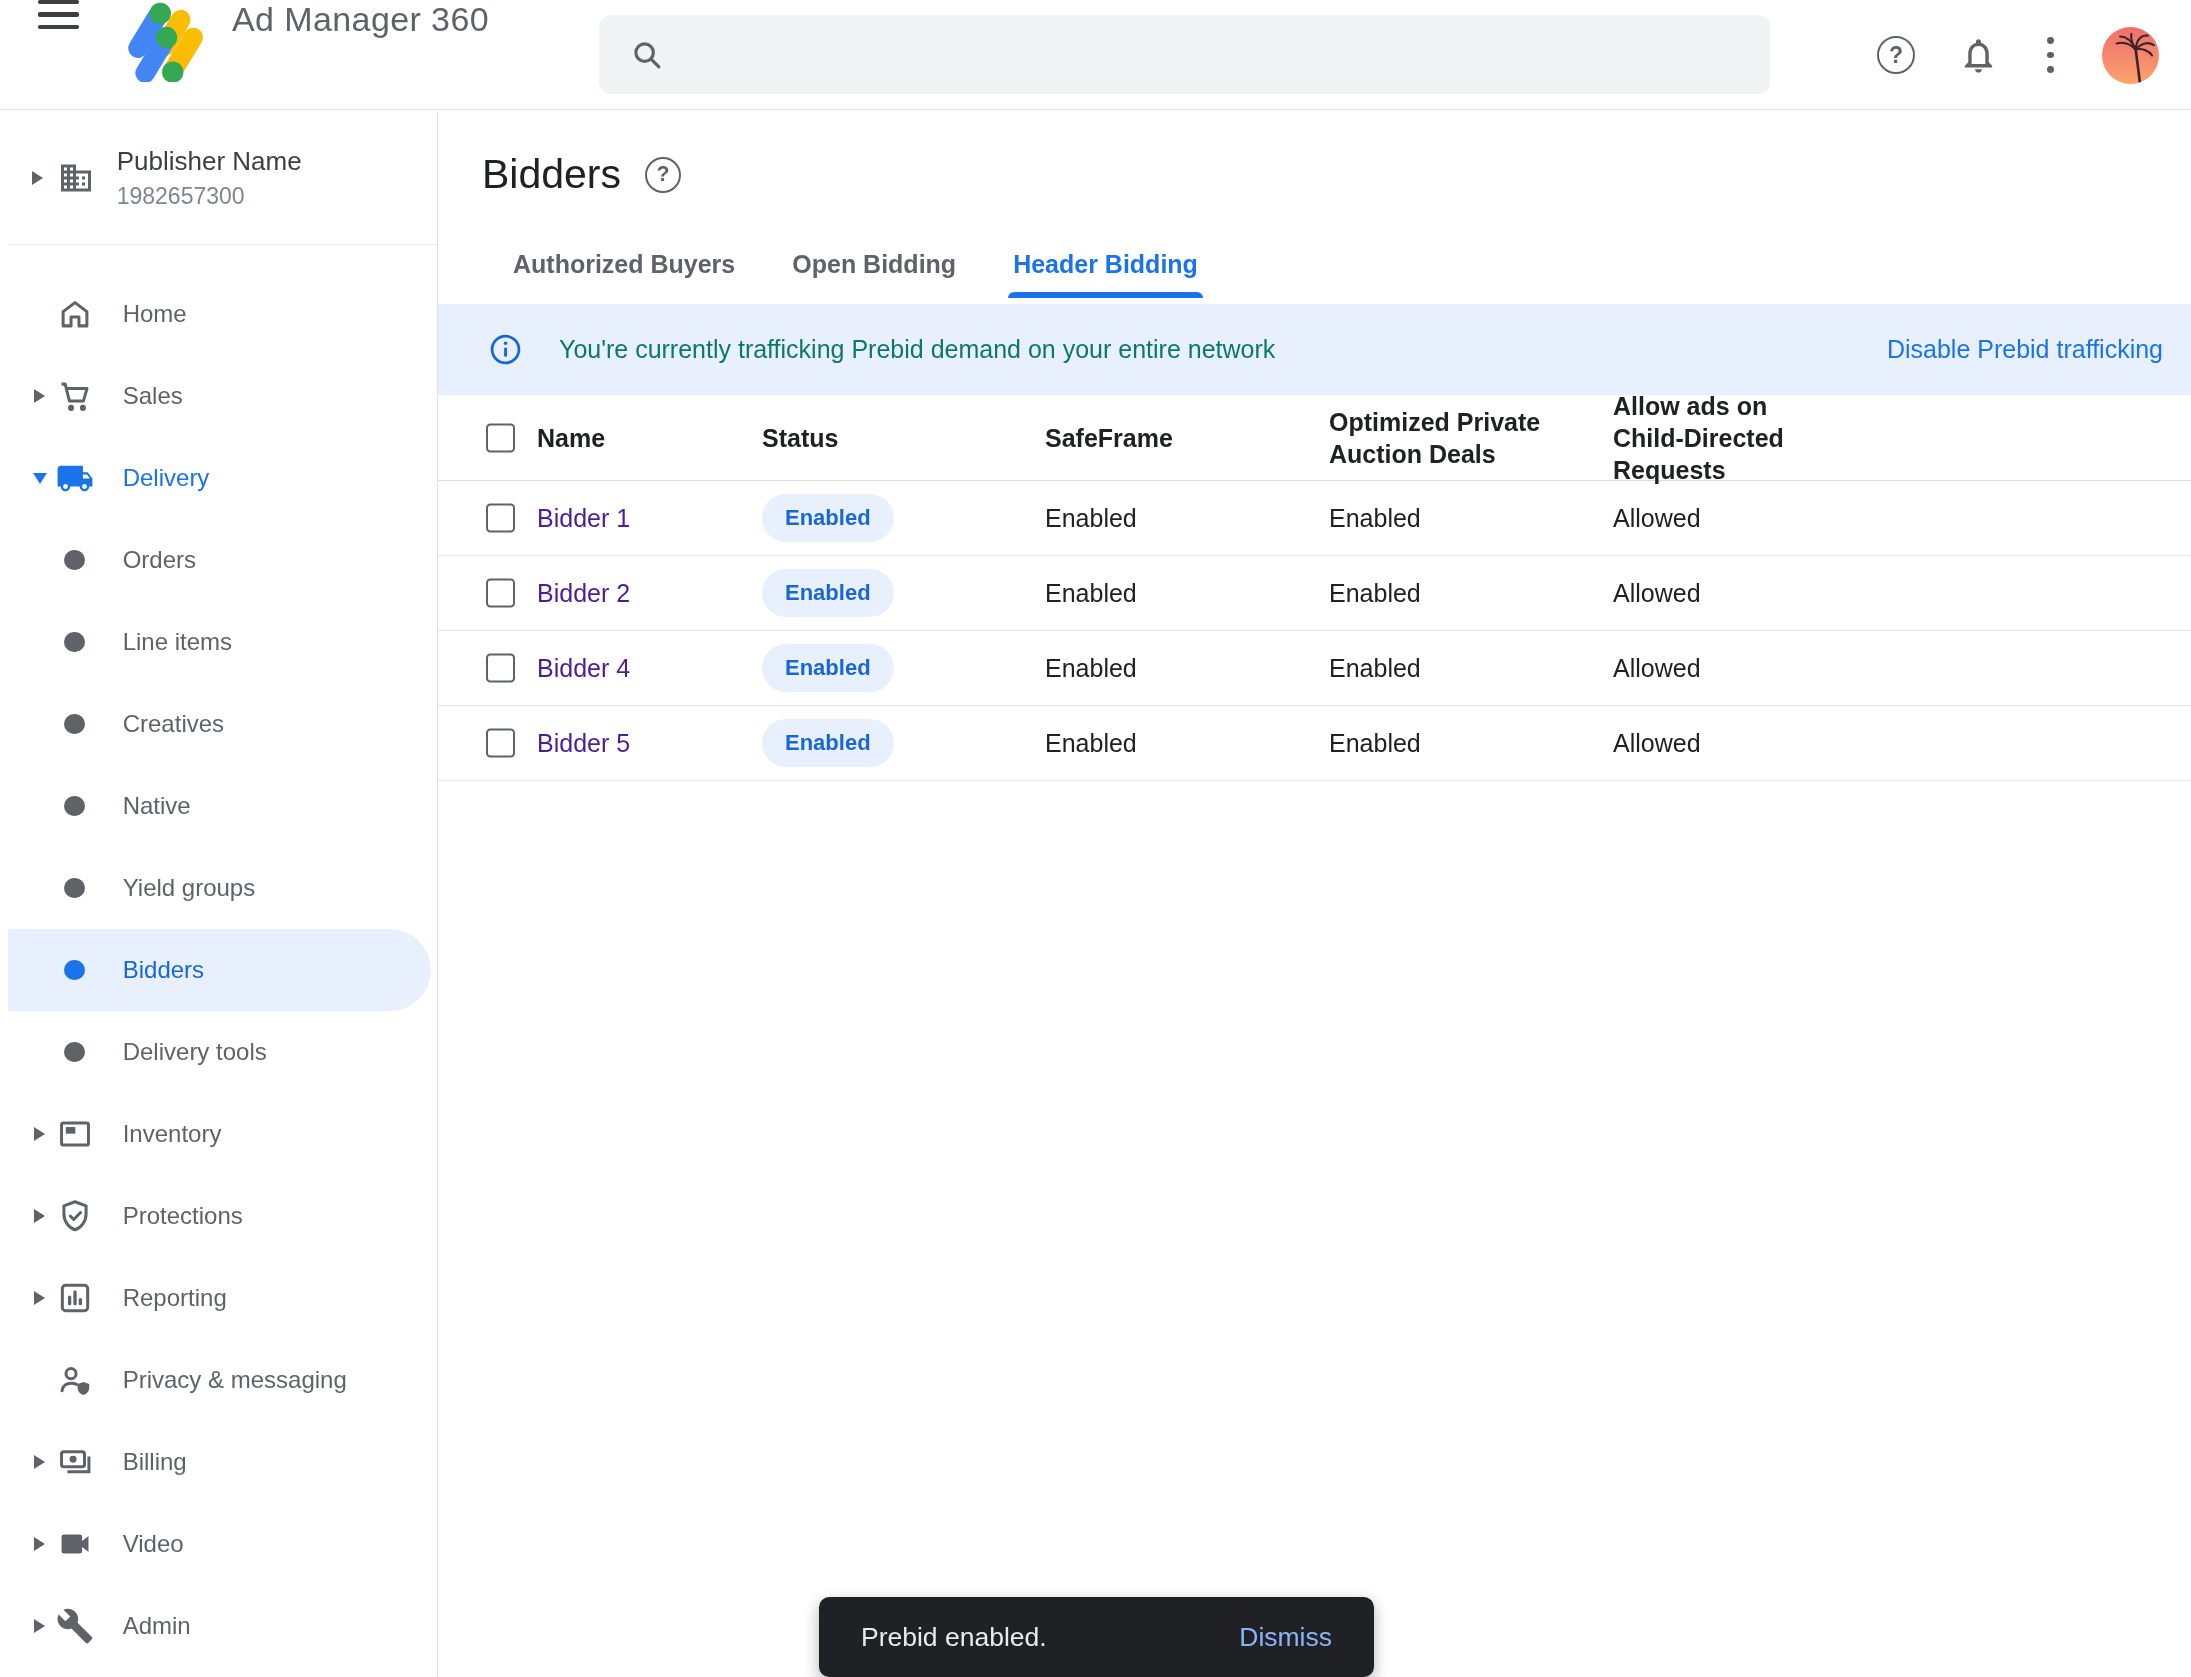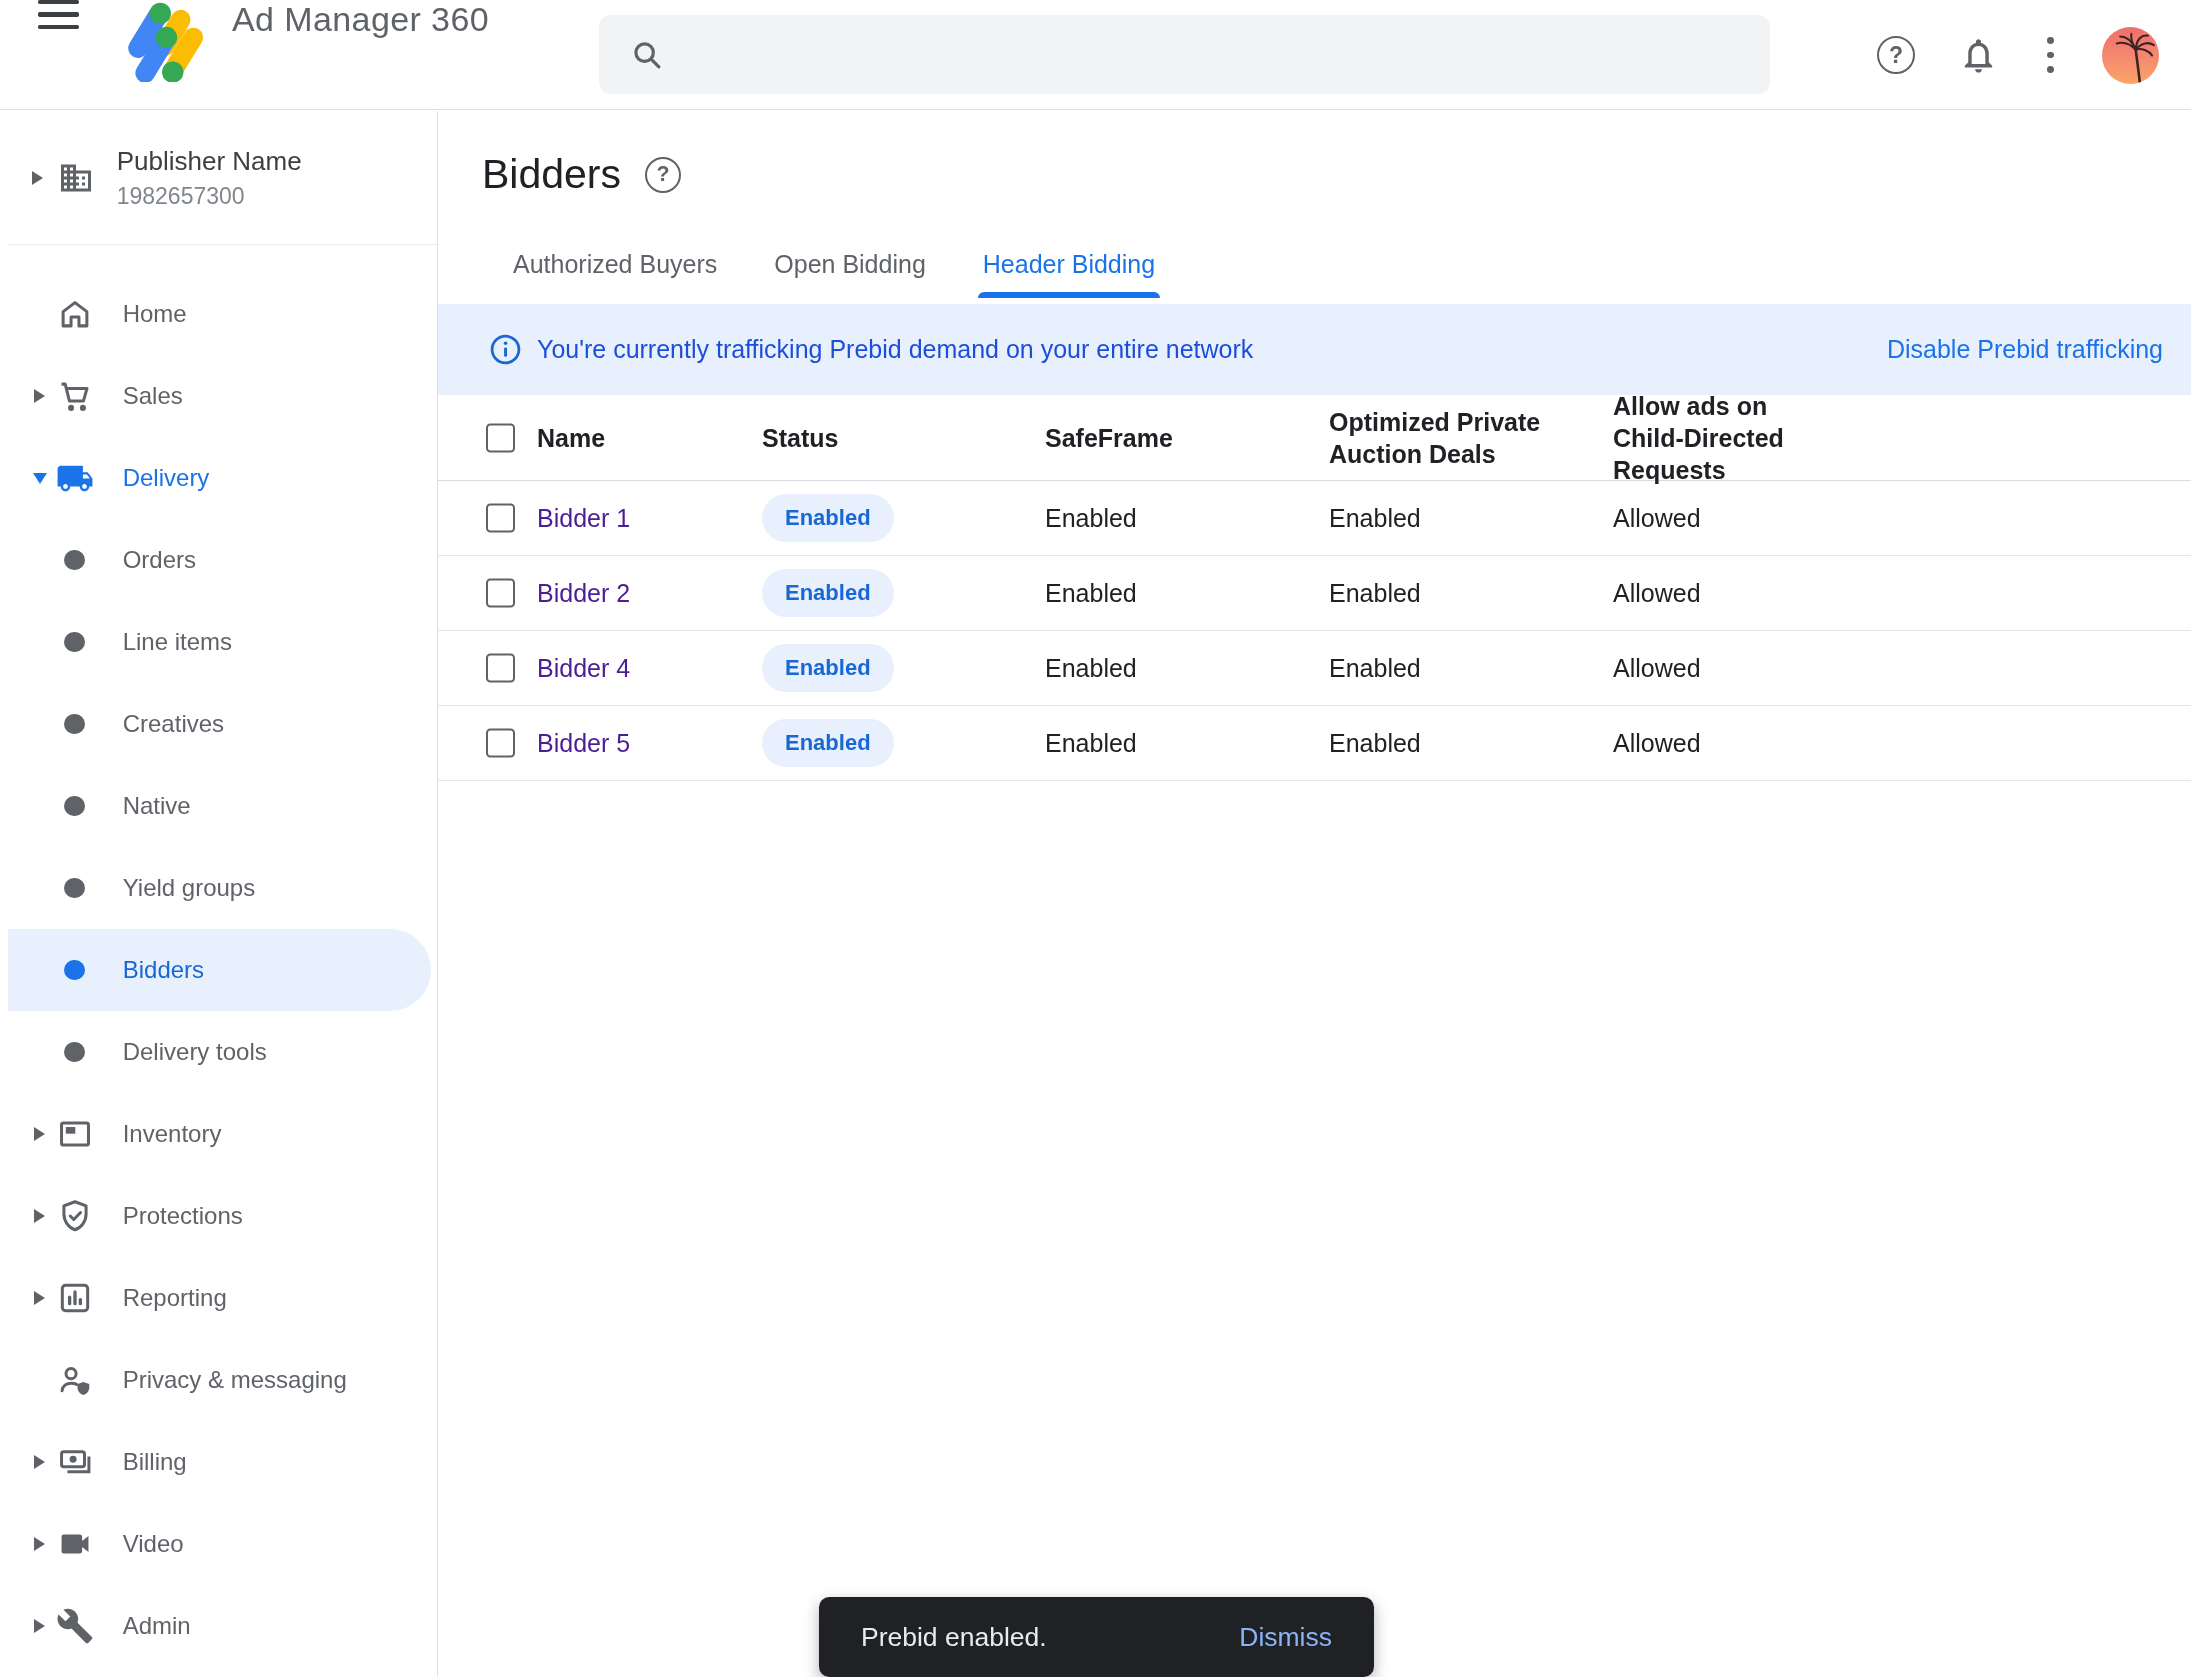--- a/index.html
+++ b/index.html
@@ -59,29 +59,29 @@
   .bullet { width:20.5px; height:20.5px; border-radius:50%; background:#5f6368; }
   .bullet.blue { background:#1a73e8; }
   .tri { width:0; height:0; border-top:7.7px solid transparent; border-bottom:7.7px solid transparent; border-left:11px solid #5f6368; }
   .tri-down { width:0; height:0; border-left:7.7px solid transparent; border-right:7.7px solid transparent; border-top:11px solid #1a73e8; }
   
   .content { position:absolute; left:438px; top:110px; width:1753px; height:1568px; }
   .title-row { position:absolute; left:44px; top:41px; display:flex; align-items:center; gap:24px; }
   .page-title { font-size:41px; font-weight:400; color:#202124; }
   .help-page { width:36px; height:36px; font-size:21.4px; cursor:pointer; }
   .tabs { position:absolute; left:75px; top:140px; display:flex; gap:57px; }
-  .tab { position:relative; font-size:25px; font-weight:400; color:#5f6368; padding-bottom:19px; cursor:pointer; white-space:nowrap; }
+  .tab { position:relative; font-size:25px; font-weight:700; color:#5f6368; padding-bottom:19px; cursor:pointer; white-space:nowrap; }
   .tab.active { color:#1a73e8; }
   .tab.active::after { content:""; position:absolute; left:-5.1px; right:-5.1px; bottom:0; height:6px; background:#1a73e8; border-radius:6px 6px 0 0; }
   .banner {
     position:absolute; left:0; top:194px; width:1753px; height:91px; background:#e8f0fe;
     display:flex; align-items:center;
   }
   .banner .info { margin-left:48px; }
-  .banner-text { margin-left:12px; font-size:25px; color:#1d4ed8; }
+  .banner-text { margin-left:34px; font-size:25px; color:#0f766e; }
   .banner-action { margin-left:auto; margin-right:28px; font-size:25px; font-weight:500; color:#1a73e8; cursor:pointer; white-space:nowrap; }
   
   .table { position:absolute; left:0; top:285px; width:1753px; }
   .thead { position:relative; height:86px; border-bottom:1.7px solid #d9dbdf; }
   .trow { position:relative; height:75px; border-bottom:1.7px solid #e4e6ea; }
   .cell { position:absolute; top:50%; transform:translateY(-50%); font-size:25px; color:#202124; }
   .cell.hdr { font-weight:700; line-height:32px; }
   .c-check { left:48px; } .c-name { left:99px; } .c-status { left:324px; }
   .c-safe { left:607px; } .c-opad { left:891px; width:216px; } .c-allow { left:1175px; width:228px; }
   .checkbox { display:block; width:29px; height:29px; border:2.6px solid #5f6368; border-radius:4.3px; background:#fff; cursor:pointer; }

